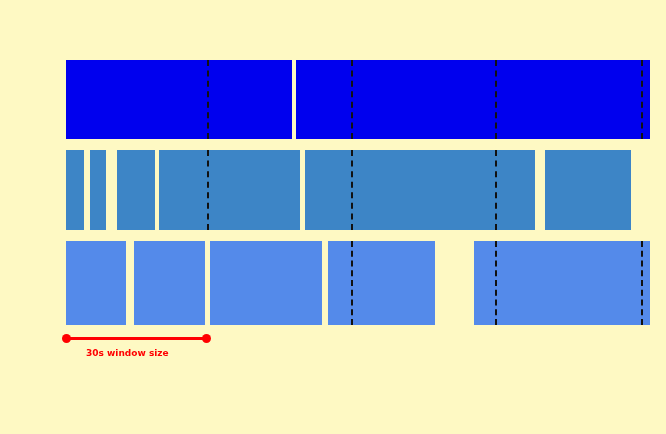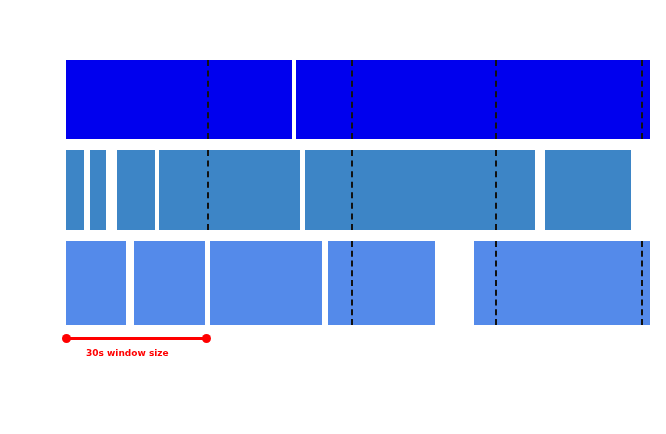--- a/index.html
+++ b/index.html
@@ -63,21 +63,21 @@
     font-weight: bold;
     font-family: "DejaVu Sans", "Liberation Sans", sans-serif;
     white-space: nowrap;
     letter-spacing: 0px;
     z-index: 8;
   }
 </style>
 </head>
 <body style="background: rgb(0, 0, 0);">
 
-<div id="stage" style="background: #ffffff;">
+<div id="stage" style="background: #fef9c3;">
   <div class="plot-area">
     <div id="tracks-layer">
         <div class="track" style="top: 60px; height: 79px;">
           <div class="segment" style="left: 66px; width: 226px; background: rgb(0, 0, 238);"></div>
           <div class="segment" style="left: 296px; width: 354px; background: rgb(0, 0, 238);"></div>
         </div>
         <div class="track" style="top: 150px; height: 80px;">
           <div class="segment" style="left: 66px; width: 18px; background: rgb(61, 133, 198);"></div>
           <div class="segment" style="left: 90px; width: 16px; background: rgb(61, 133, 198);"></div>
           <div class="segment" style="left: 117px; width: 38px; background: rgb(61, 133, 198);"></div>

